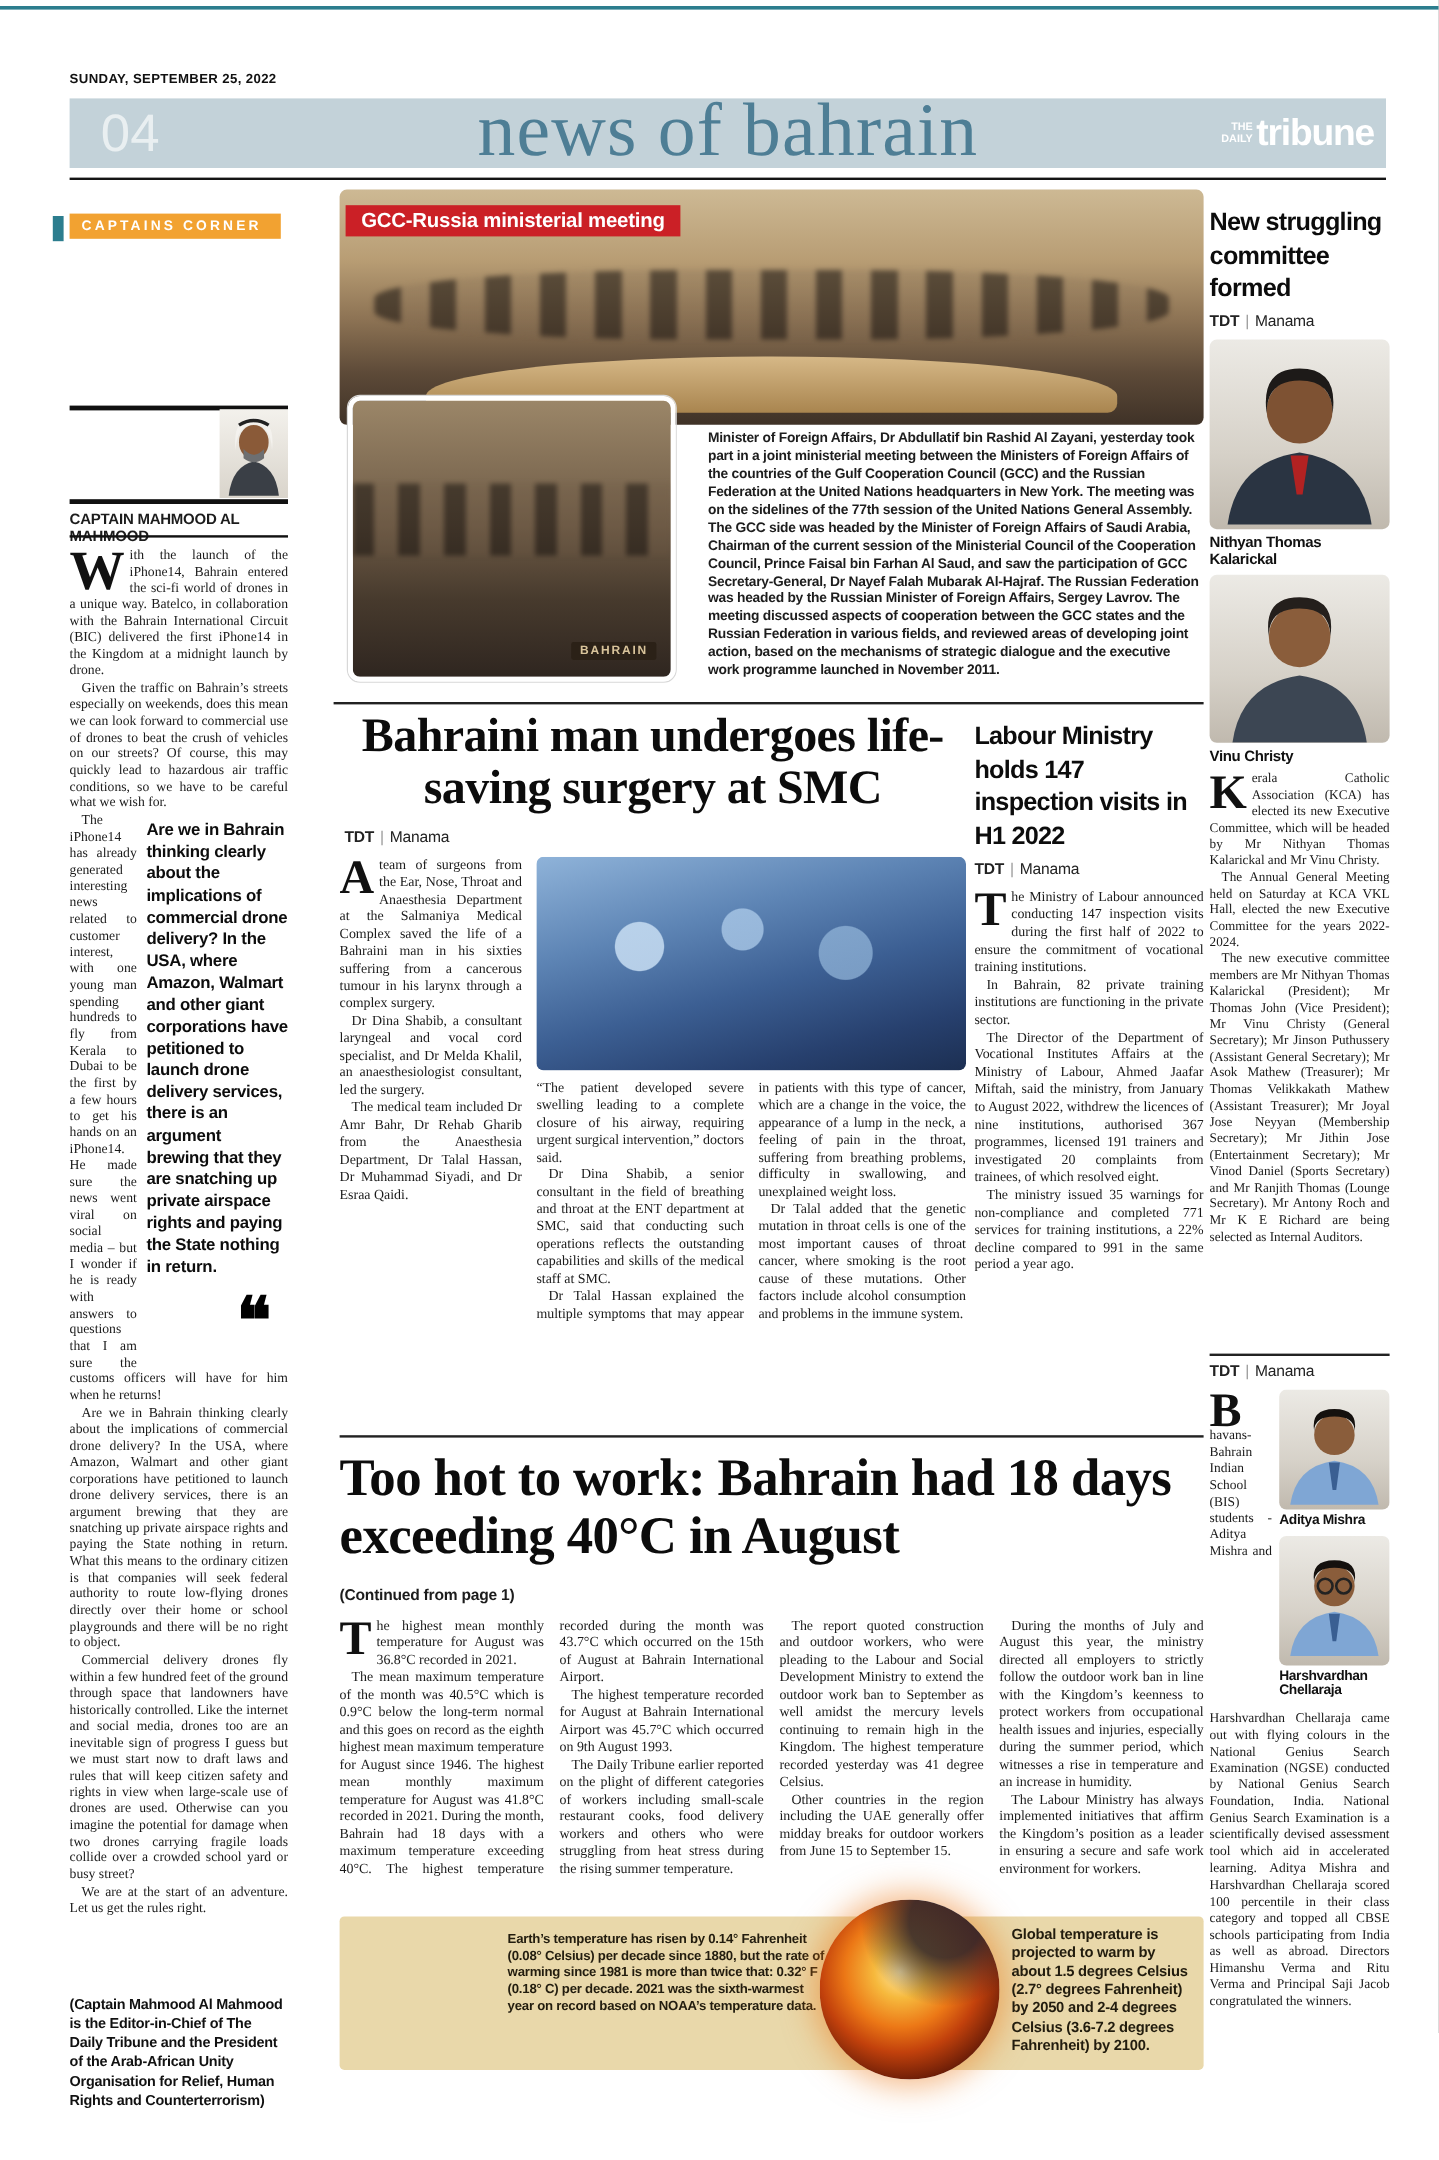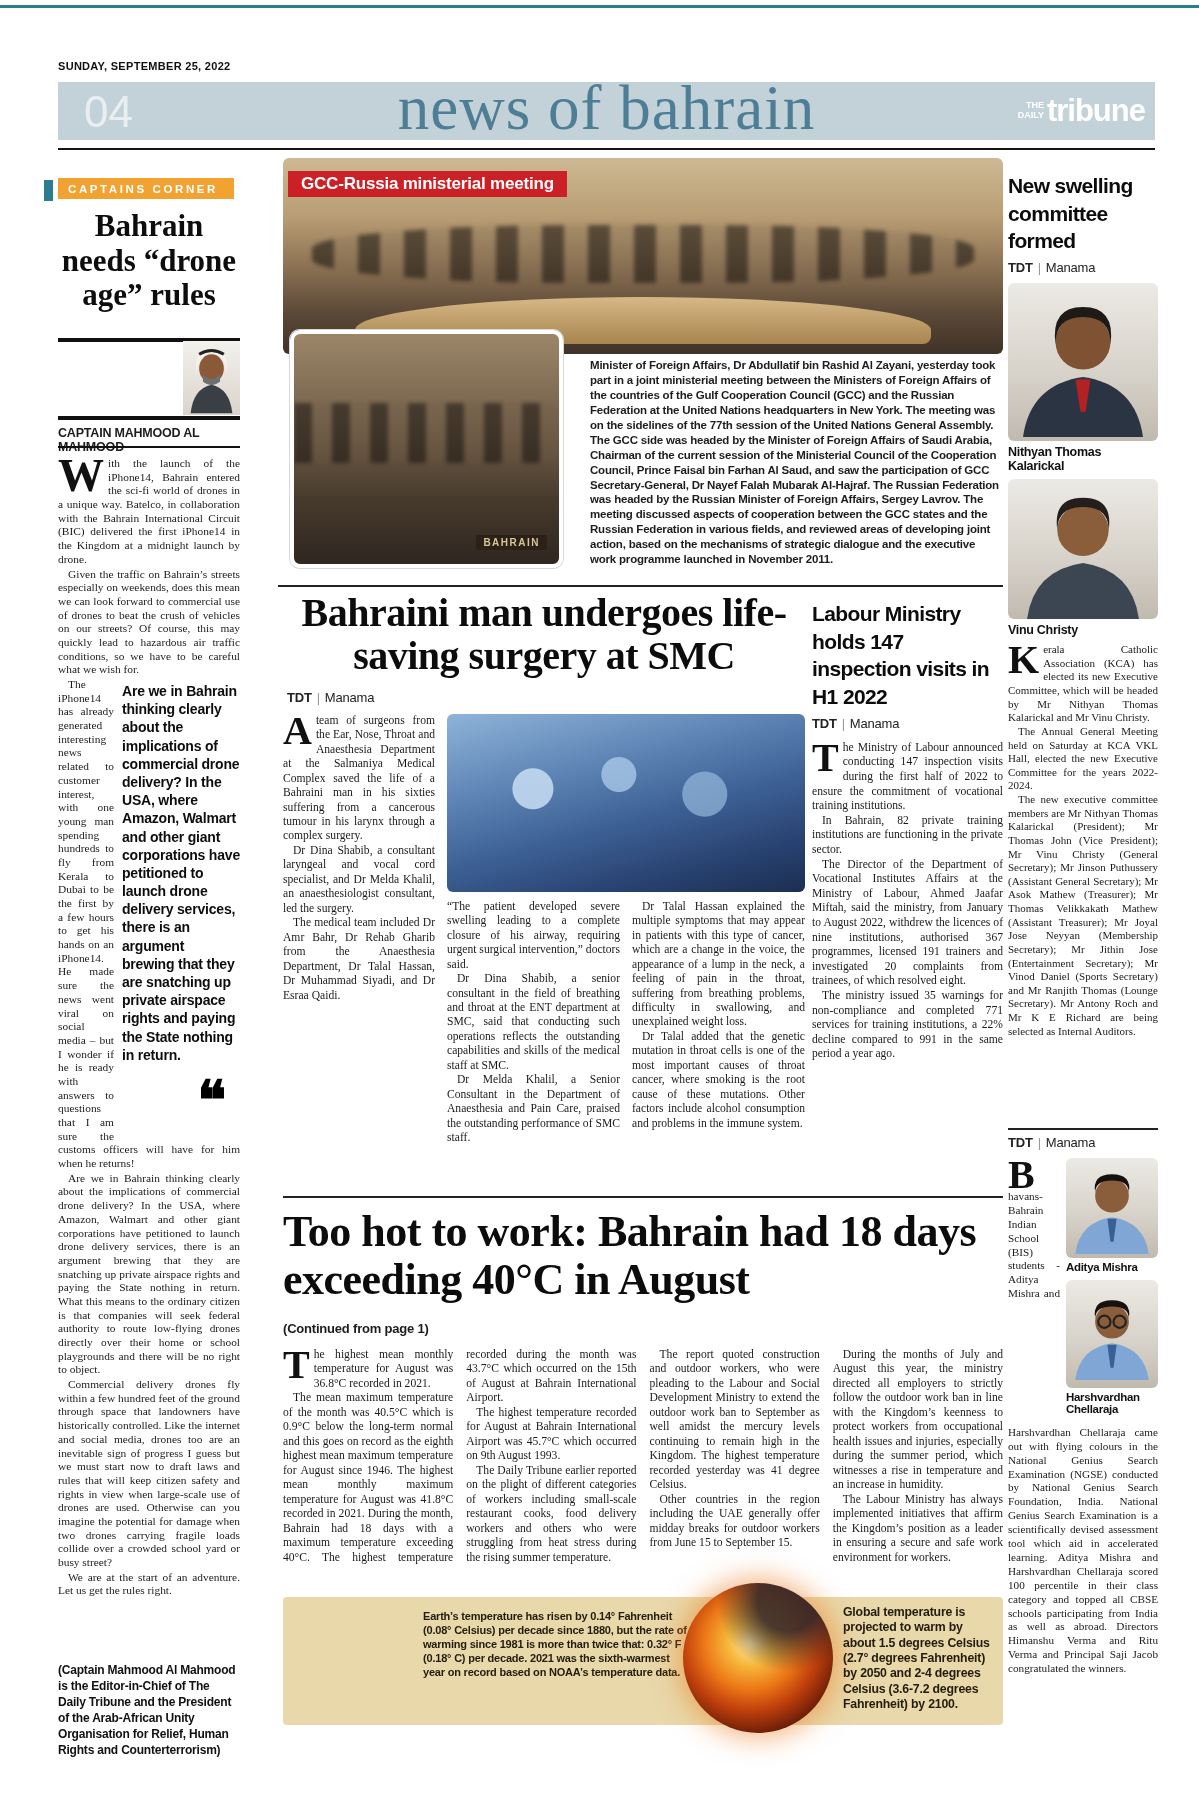--- a/index.html
+++ b/index.html
@@ -155,21 +155,20 @@
         <div>DAILY</div>
       </div>
       <div class="mh-name">tribune</div>
     </div>
   </div>
   <div class="abs headrule"></div>
 
   <div class="abs kicker-accent"></div>
   <section class="abs" id="captains">
     <div class="kicker">CAPTAINS CORNER</div>
-    <h1 class="cc-head">Bahrain needs “drone age” rules</h1>
     <div class="cc-rule1"></div>
     <div class="cc-photo">
       <svg class="portrait" viewBox="0 0 60 74">
         <path d="M8 74 Q11 48 30 44 Q49 48 52 74 Z" fill="#3a3f46"></path>
         <ellipse cx="30" cy="27" rx="13" ry="15" fill="#8a5a38"></ellipse>
         <path d="M14 34 Q11 6 30 5 Q49 6 46 34 Q45 12 30 11 Q15 12 14 34 Z" fill="#f4f2ee"></path>
         <path d="M17 12 Q30 4 43 12" stroke="#222" stroke-width="3" fill="none"></path>
         <path d="M21 33 Q30 43 39 33 L39 41 Q30 48 21 41 Z" fill="#6d6f71"></path>
       </svg>
     </div>
@@ -208,21 +207,20 @@
       <div class="smc-col1 news-text">
         <p class="first"><span class="dc dc-mid">A</span><span>team of surgeons from the Ear, Nose, Throat and Anaesthesia Department at the Salmaniya Medical Complex saved the life of a Bahraini man in his sixties suffering from a cancerous tumour in his larynx through a complex surgery.</span></p>
         <p>Dr Dina Shabib, a consultant laryngeal and vocal cord specialist, and Dr Melda Khalil, an anaesthesiologist consultant, led the surgery.</p>
         <p>The medical team included Dr Amr Bahr, Dr Rehab Gharib from the Anaesthesia Department, Dr Talal Hassan, Dr Muhammad Siyadi, and Dr Esraa Qaidi.</p>
       </div>
       <div class="smc-right">
         <div class="smc-photo"></div>
         <div class="smc-cols2 news-text">
           <p class="first">“The patient developed severe swelling leading to a complete closure of his airway, requiring urgent surgical intervention,” doctors said.</p>
           <p>Dr Dina Shabib, a senior consultant in the field of breathing and throat at the ENT department at SMC, said that conducting such operations reflects the outstanding capabilities and skills of the medical staff at SMC.</p>
-          <p>Dr Melda Khalil, a Senior Consultant in the Department of Anaesthesia and Pain Care, praised the outstanding performance of SMC staff.</p>
           <p>Dr Talal Hassan explained the multiple symptoms that may appear in patients with this type of cancer, which are a change in the voice, the appearance of a lump in the neck, a feeling of pain in the throat, suffering from breathing problems, difficulty in swallowing, and unexplained weight loss.</p>
           <p>Dr Talal added that the genetic mutation in throat cells is one of the most important causes of throat cancer, where smoking is the root cause of these mutations. Other factors include alcohol consumption and problems in the immune system.</p>
         </div>
       </div>
     </div>
   </section>
 
   <section class="abs" id="labour">
     <h3 class="side-head cond">Labour Ministry holds 147 inspection visits in H1 2022</h3>
     <div class="byline">
@@ -230,21 +228,21 @@
     </div>
     <div class="news-text">
       <p class="first"><span class="dc dc-mid">T</span><span>he Ministry of Labour announced conducting 147 inspection visits during the first half of 2022 to ensure the commitment of vocational training institutions.</span></p>
       <p>In Bahrain, 82 private training institutions are functioning in the private sector.</p>
       <p>The Director of the Department of Vocational Institutes Affairs at the Ministry of Labour, Ahmed Jaafar Miftah, said the ministry, from January to August 2022, withdrew the licences of nine institutions, authorised 367 programmes, licensed 191 trainers and investigated 20 complaints from trainees, of which resolved eight.</p>
       <p>The ministry issued 35 warnings for non-compliance and completed 771 services for training institutions, a 22% decline compared to 991 in the same period a year ago.</p>
     </div>
   </section>
 
   <section class="abs" id="committee">
-    <h3 class="side-head cond">New swelling committee formed</h3>
+    <h3 class="side-head cond">New struggling committee formed</h3>
     <div class="byline">
       <span class="ag">TDT</span><span class="pipe">|</span><span>Manama</span>
     </div>
     <div class="rr-photo" style="height:158px;margin-top:8px;">
       <svg class="portrait" viewBox="0 0 60 60">
         <circle cx="30" cy="22" r="11" fill="#7e5233"></circle>
         <path d="M30 8 Q43 8 41 23 Q41 12 30 12 Q19 12 19 23 Q17 8 30 8 Z" fill="#1d1a18"></path>
         <path d="M6 60 Q9 39 30 36 Q51 39 54 60 Z" fill="#2a3442"></path>
         <path d="M27 37 L33 37 L31 50 L29 50 Z" fill="#b22222"></path>
       </svg>

